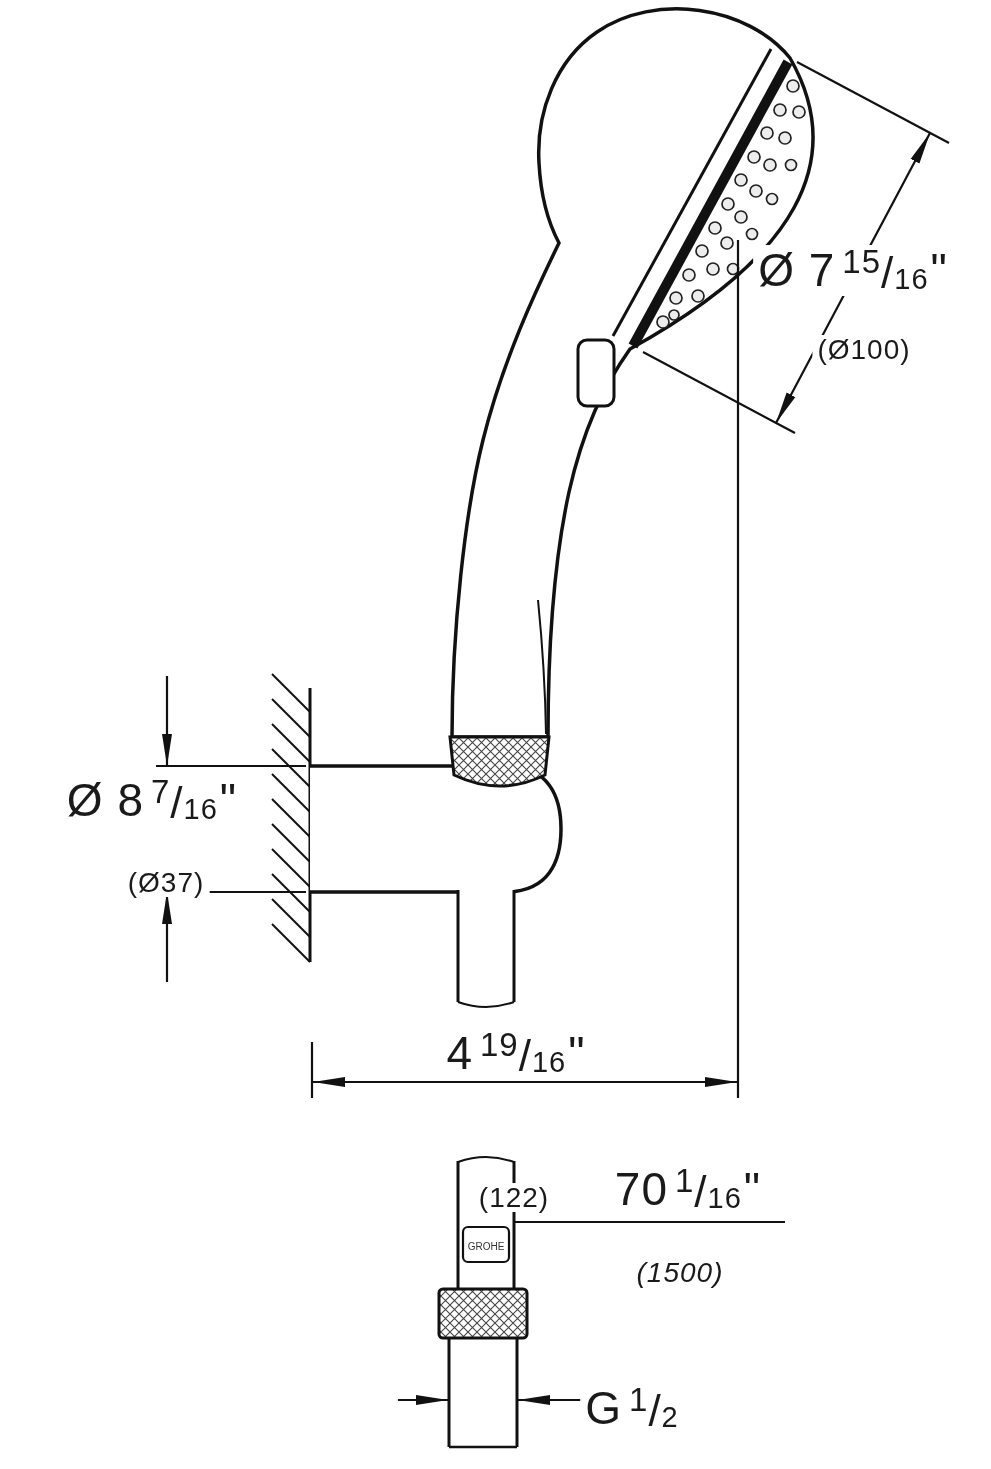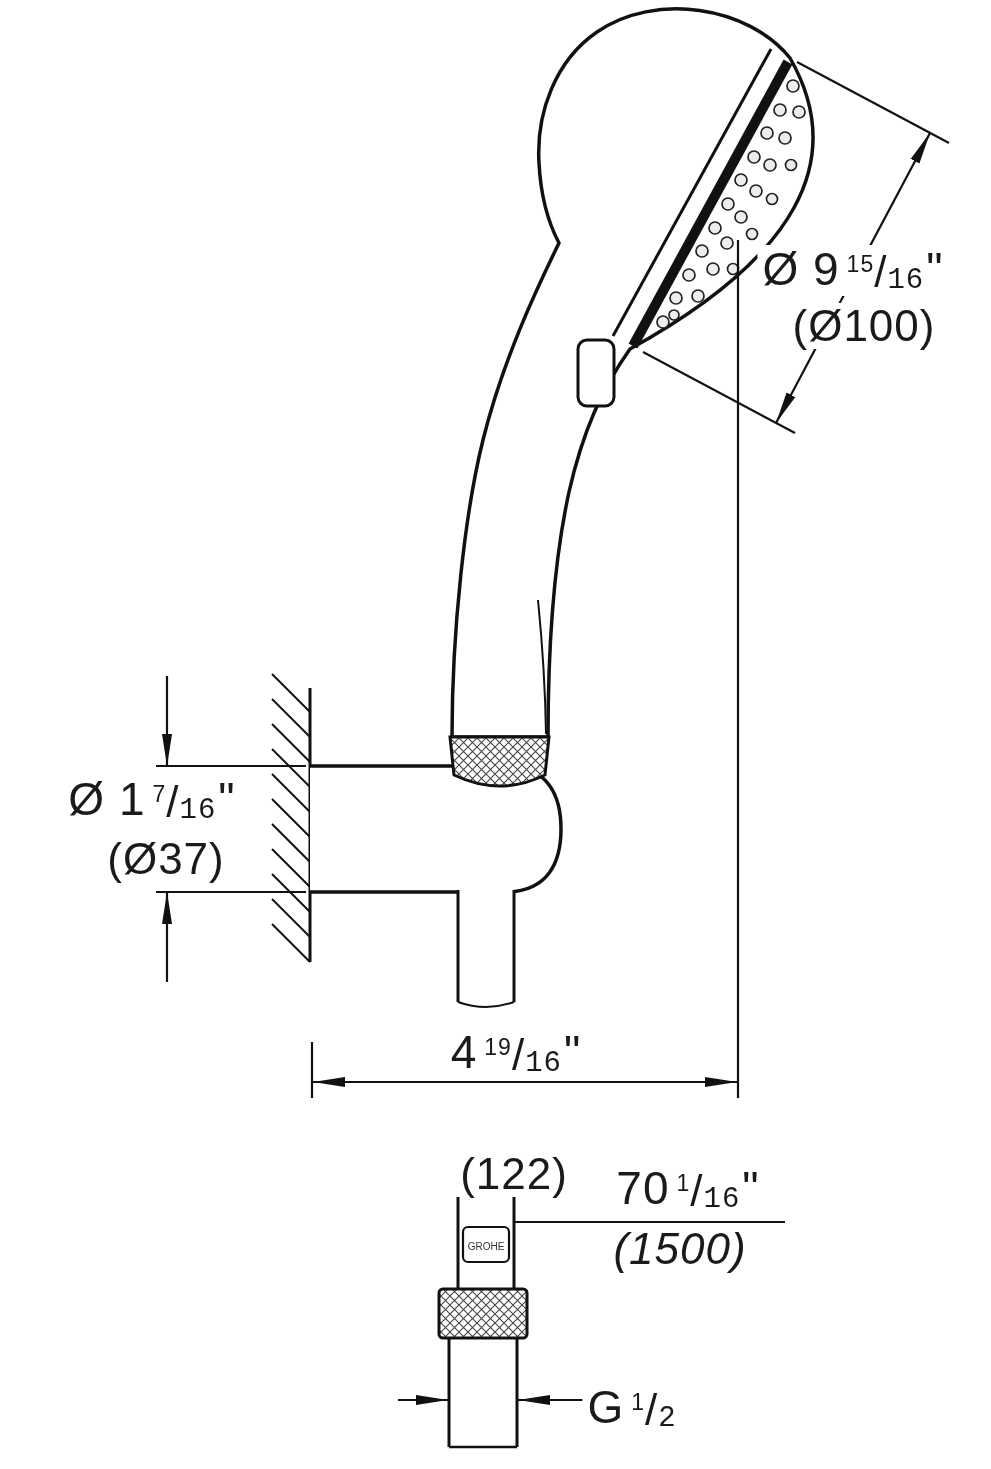--- a/index.html
+++ b/index.html
@@ -7,25 +7,25 @@
     position:relative; width:991px; height:1469px; background:#fff;
     font-family:"Liberation Sans", sans-serif; color:#1a1a1a; overflow:hidden;
   }
   .stage svg { position:absolute; left:0; top:0; }
   .dim-label {
     position:absolute; transform:translateX(-50%);
     white-space:nowrap; text-align:center; line-height:1.05;
     background:#fff; padding:0 5px; color:#1a1a1a;
   }
   .dim-main { font-size:46px; letter-spacing:1px; }
-  .dim-main sup { font-size:23px; vertical-align:13px; margin-left:7px; }
+  .dim-main sup { font-size:33px; vertical-align:13px; margin-left:7px; }
   .dim-main .fs { font-size:44px; vertical-align:-2px; }
-  .dim-main sub { font-size:29px; vertical-align:-3px;font-family:Liberation Mono, monospace; }
+  .dim-main sub { font-size:29px; vertical-align:-3px; }
   .dim-main .unit { margin-left:2px; }
-  .dim-metric { font-size:44px; letter-spacing:1px; }
+  .dim-metric { font-size:28px; letter-spacing:1px;margin-top:32px; }
 </style>
 </head>
 <body>
 
 <div class="stage">
 
   <svg viewBox="0 0 991 1469" width="991" height="1469">
     <defs>
       <pattern id="knurl" width="9" height="9" patternUnits="userSpaceOnUse">
         <path d="M0,9 L9,0 M0,0 L9,9" stroke="#444" stroke-width="1.1" fill="none"></path>
@@ -161,26 +161,26 @@
       <line x1="514" y1="1222" x2="785" y2="1222"></line>
     </g>
 
     <g stroke="#111" stroke-width="2.2" fill="none">
       <line x1="398" y1="1400" x2="448" y2="1400" marker-end="url(#arr)"></line>
       <line x1="640" y1="1400" x2="518" y2="1400" marker-end="url(#arr)"></line>
     </g>
   </svg>
 
   <div class="dim-label dim-main" style="left:853px; top:245px;">
-    <span>Ø 9</span><sup>15</sup><span class="fs">/</span><sub>16</sub><span class="unit">"</span>
+    <span>Ø 7</span><sup>15</sup><span class="fs">/</span><sub>16</sub><span class="unit">"</span>
   </div>
   <div class="dim-label dim-metric" style="left:864px; top:303px;">(Ø100)</div>
 
   <div class="dim-label dim-main" style="left:152px; top:775px;">
-    <span>Ø 1</span><sup>7</sup><span class="fs">/</span><sub>16</sub><span class="unit">"</span>
+    <span>Ø 8</span><sup>7</sup><span class="fs">/</span><sub>16</sub><span class="unit">"</span>
   </div>
   <div class="dim-label dim-metric" style="left:166px; top:836px;">(Ø37)</div>
 
   <div class="dim-label dim-main" style="left:516px; top:1028px;">
     <span>4</span><sup>19</sup><span class="fs">/</span><sub>16</sub><span class="unit">"</span>
   </div>
   <div class="dim-label dim-metric" style="left:514px; top:1151px;">(122)</div>
 
   <div class="dim-label dim-main" style="left:688px; top:1164px;">
     <span>70</span><sup>1</sup><span class="fs">/</span><sub>16</sub><span class="unit">"</span>

